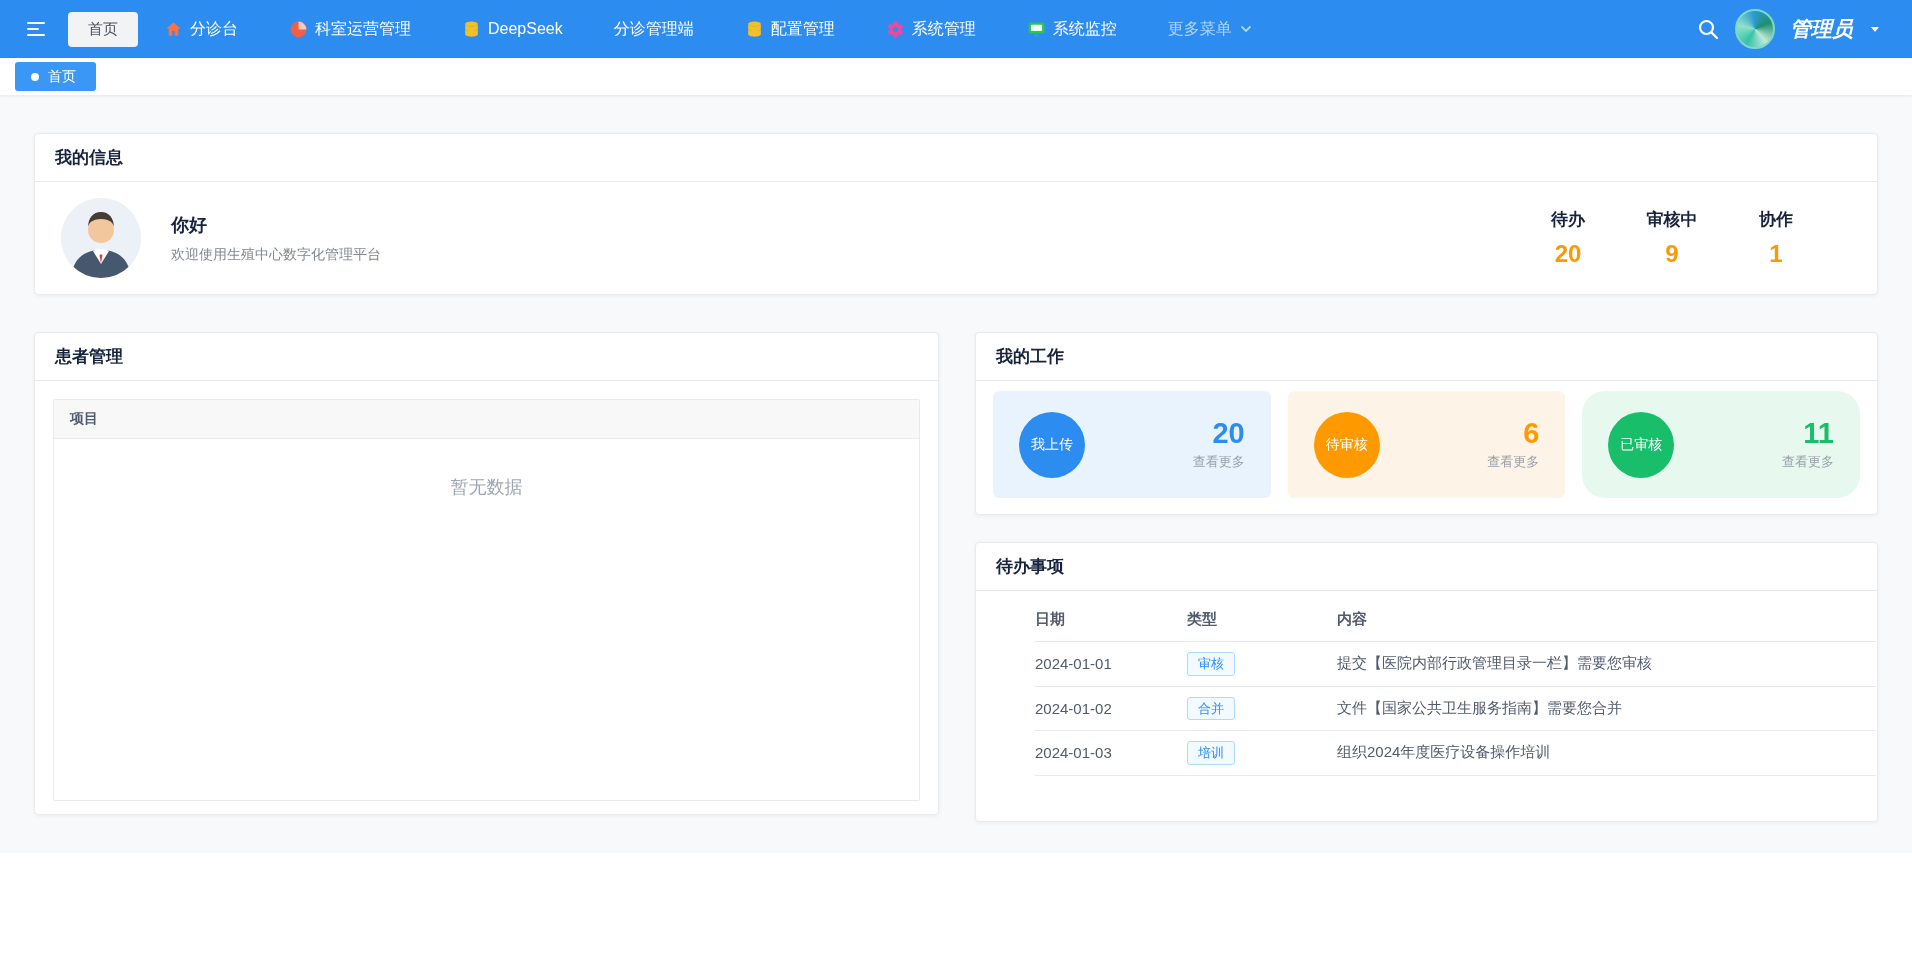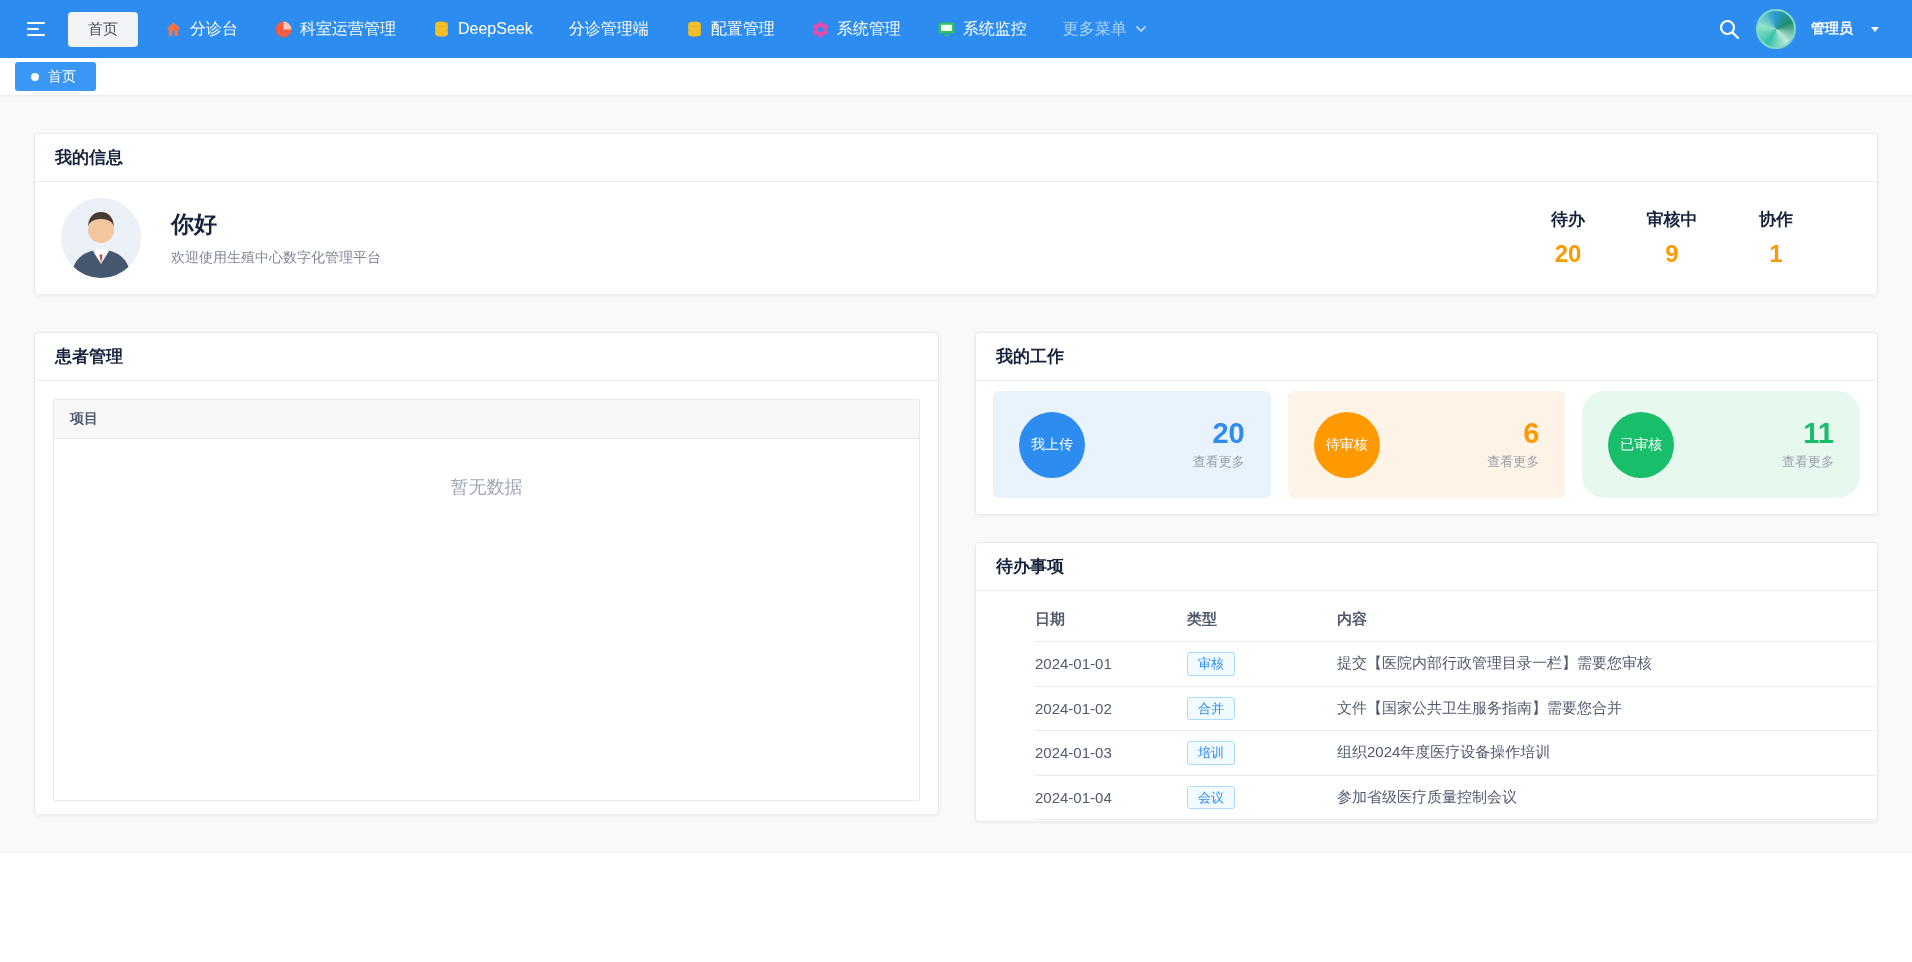--- a/index.html
+++ b/index.html
@@ -10,54 +10,54 @@
   }
 
   
   .navbar { height:58px; background:#2d8cf0; display:flex; align-items:center;
             justify-content:space-between; padding:0 30px 0 18px; }
   .nav-left { display:flex; align-items:center; }
   .hamburger { width:36px; height:36px; display:flex; align-items:center; justify-content:center; cursor:pointer; margin-right:14px; }
   .hamburger svg { width:24px; height:24px; }
   .home-btn { background:#f2f3f5; color:#495060; border:none; border-radius:4px;
               padding:8px 20px; font-size:15px; margin-right:26px; cursor:pointer; }
-  .nav-menu { display:flex; gap:36px; }
+  .nav-menu { display:flex; gap:51px; }
   .nav-item { display:flex; align-items:center; gap:7px; color:#ffffff; font-size:16px;
               cursor:pointer; text-decoration:none; white-space:nowrap; }
   .nav-item.more { color:rgba(255,255,255,0.62); }
   .ni-icon { width:19px; height:19px; display:inline-flex; }
   .ni-icon svg { width:100%; height:100%; }
   .chev { display:inline-flex; width:14px; height:14px; }
   .nav-right { display:flex; align-items:center; gap:15px; color:#fff; }
   .search-btn { width:24px; height:24px; cursor:pointer; display:inline-flex; }
   .nav-avatar { width:40px; height:40px; border-radius:50%; cursor:pointer;
       background: conic-gradient(from 210deg,#35c2a8,#8fe3c9,#2d9ad0,#1d8f6f,#bfe8d9,#35c2a8);
       border:2px solid #7fd8c6; }
-  .user-name { font-size:14px; font-weight:bold; cursor:pointer; }
+  .user-name { font-size:21px; font-weight:bold; cursor:pointer;font-style:italic; }
 
   
   .tabbar { height:37px; background:#ffffff; display:flex; align-items:center;
             padding:0 15px; box-shadow:0 1px 3px rgba(0,0,0,0.08); position:relative; z-index:2; }
   .tab-active { background:#3a97f6; color:#fff; height:29px; display:flex; align-items:center;
                 gap:9px; padding:0 20px 0 16px; border-radius:3px; font-size:14px; cursor:pointer; }
   .tab-dot { width:8px; height:8px; background:#ffffff; border-radius:50%; }
 
   
   .main { background:#f7f9fb; padding:38px 34px 0; height:758px; }
   .card { background:#ffffff; border:1px solid #e8eaec; border-radius:4px;
           box-shadow:0 1px 4px rgba(0,0,0,0.05); }
   .card-header { padding:12px 20px; border-bottom:1px solid #e8eaec; font-size:17px;
                  font-weight:bold; color:#17233d; }
 
   
   .profile-card { margin-bottom:37px; }
   .profile-body { display:flex; align-items:center; padding:16px 26px; }
   .profile-avatar { width:80px; height:80px; border-radius:50%; overflow:hidden; flex:none; background:#ecf1f7; }
   .profile-text { margin-left:30px; flex:1; }
-  .greeting { font-size:23px; font-weight:bold; color:#17233d; margin-bottom:9px; }
+  .greeting { font-size:18px; font-weight:bold; color:#17233d; margin-bottom:9px; }
   .subtitle { font-size:14px; color:#808695; }
   .profile-stats { display:flex; gap:46px; padding-right:46px; }
   .stat { text-align:center; min-width:58px; cursor:pointer; }
   .stat-label { font-size:17px; font-weight:bold; color:#17233d; margin-bottom:9px; }
   .stat-value { font-size:24px; font-weight:bold; color:#ff9900; }
 
   
   .content-row { display:flex; gap:36px; align-items:flex-start; }
   .patients-card { width:905px; flex:none; height:483px; }
   .patients-body { padding:18px; }
@@ -312,25 +312,20 @@
               <tr>
                 <td>2024-01-02</td>
                 <td><span class="tag">合并</span></td>
                 <td>文件【国家公共卫生服务指南】需要您合并</td>
               </tr>
               <tr>
                 <td>2024-01-03</td>
                 <td><span class="tag">培训</span></td>
                 <td>组织2024年度医疗设备操作培训</td>
               </tr>
-              <tr>
-                <td>2024-01-04</td>
-                <td><span class="tag">会议</span></td>
-                <td>参加省级医疗质量控制会议</td>
-              </tr>
             </tbody>
           </table>
         </div>
       </section>
 
     </div>
   </div>
 </main>
 
 </body></html>

